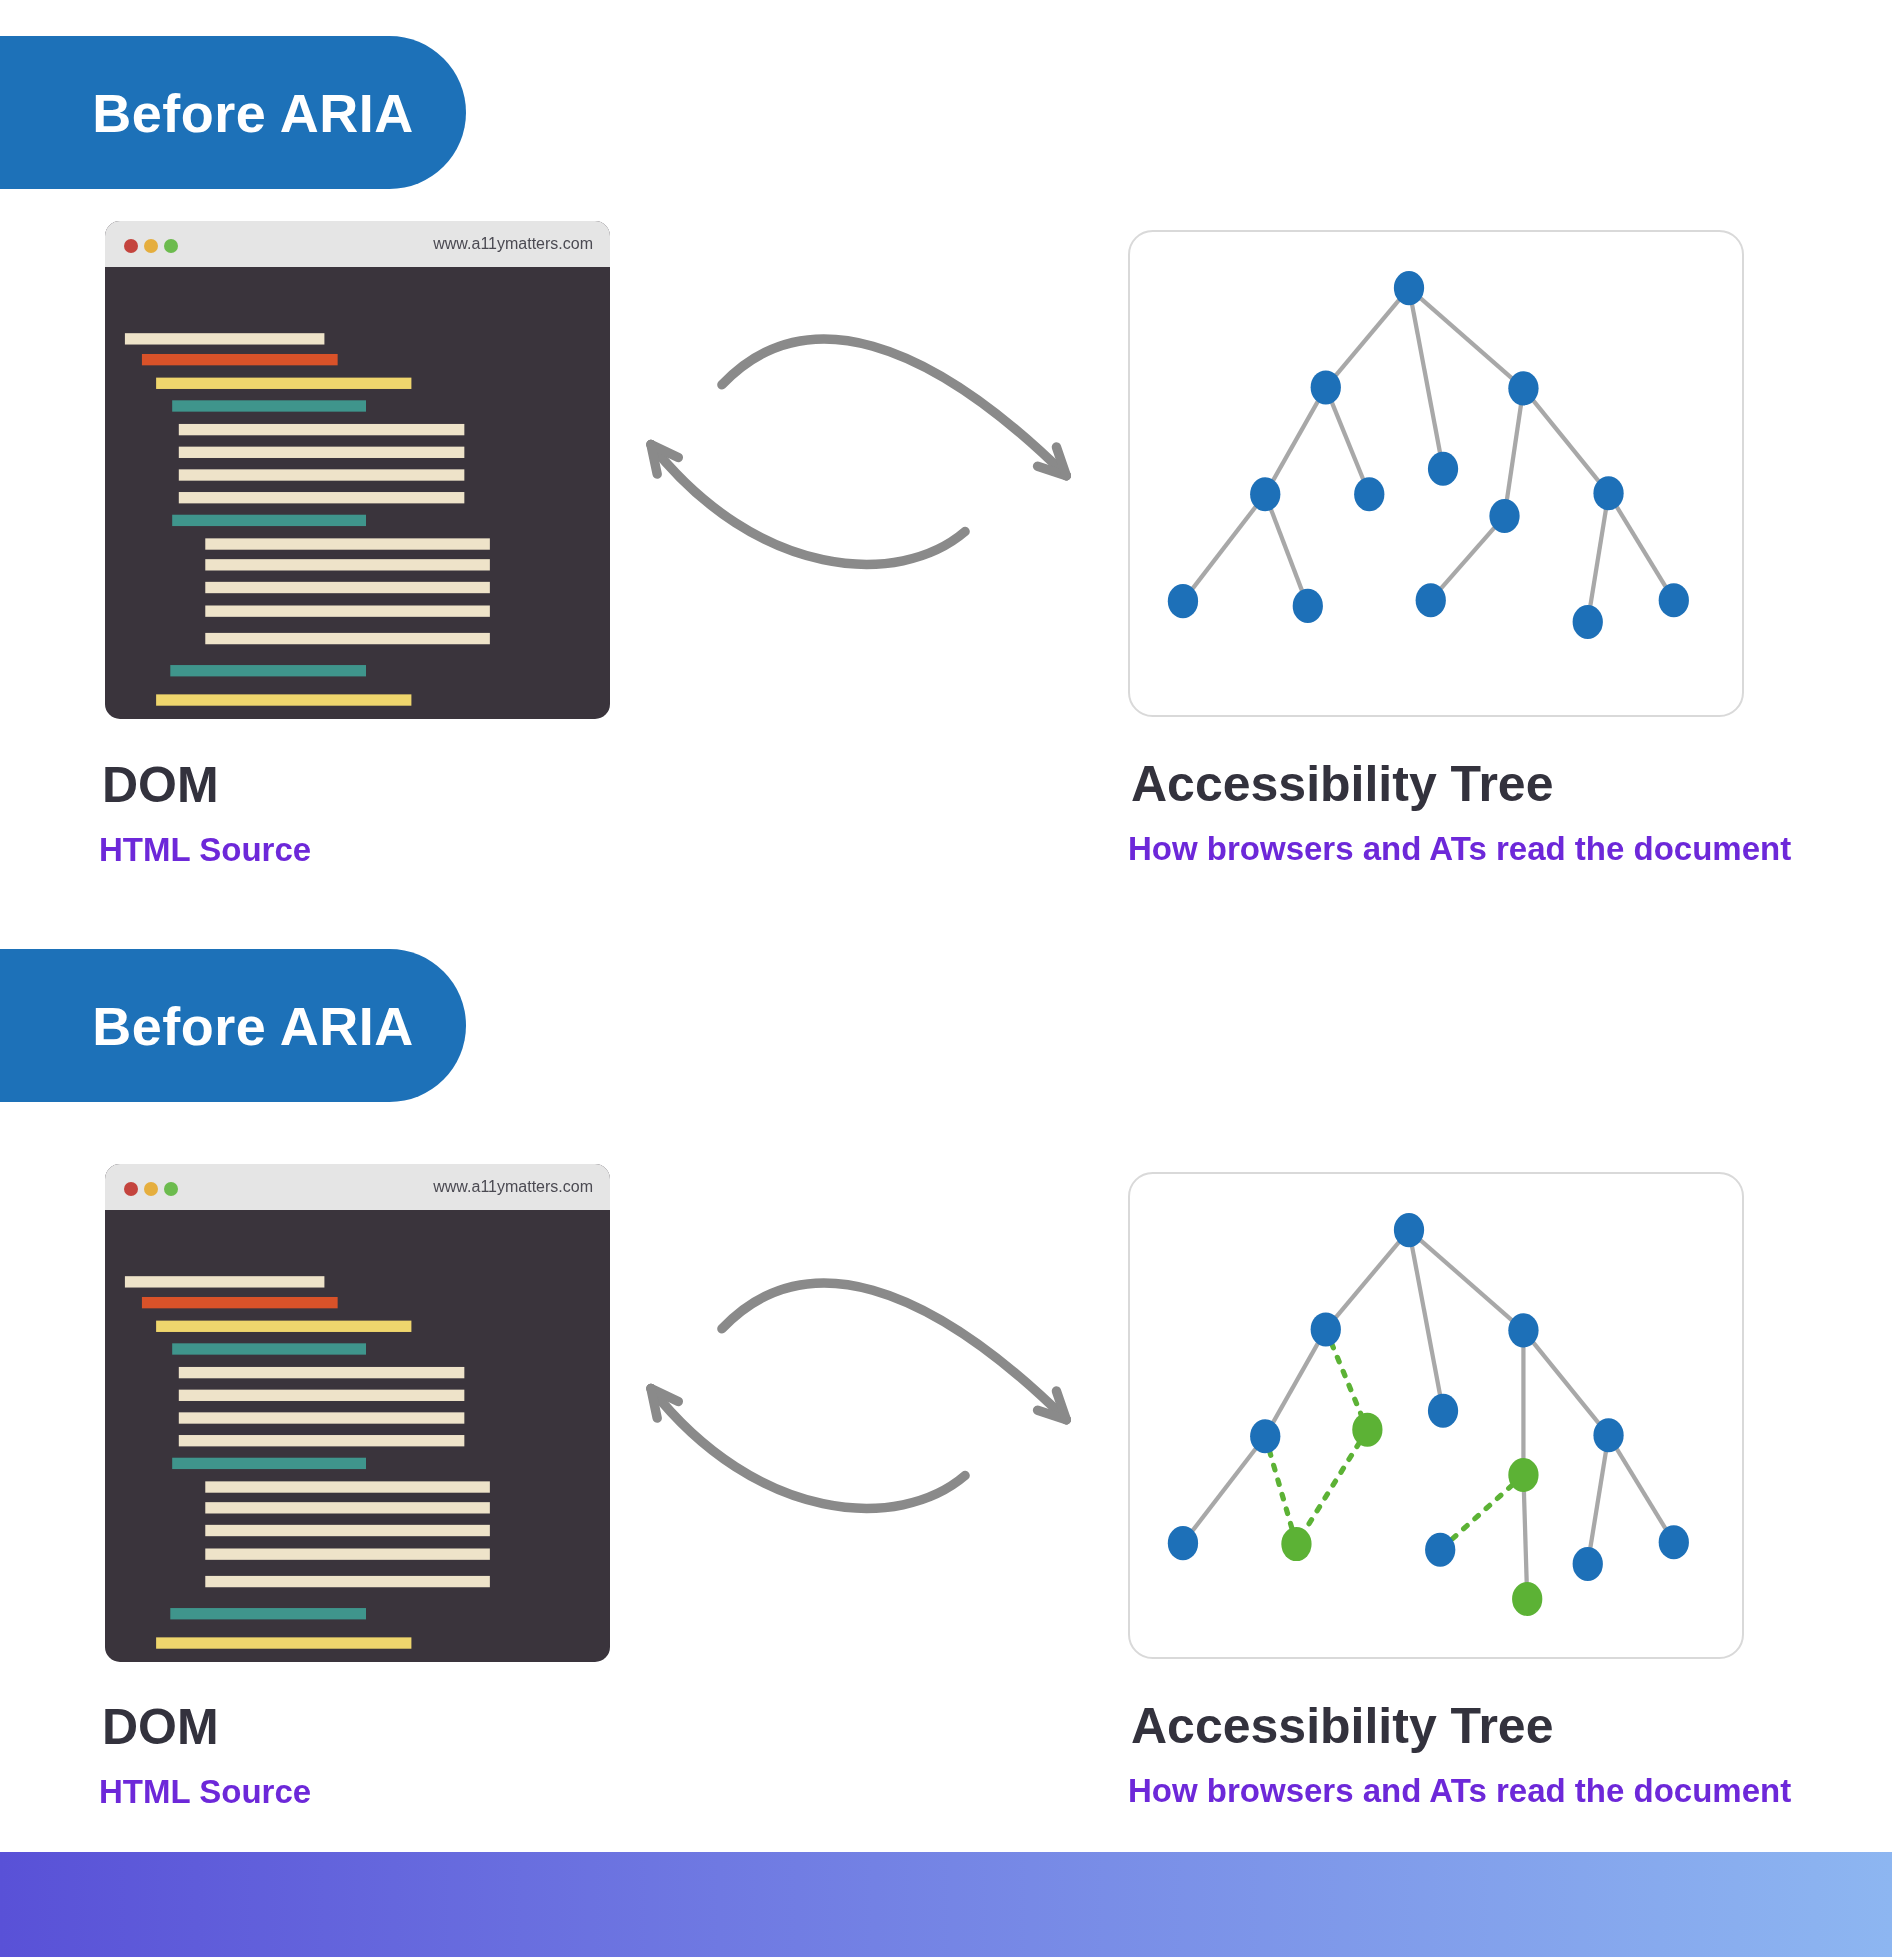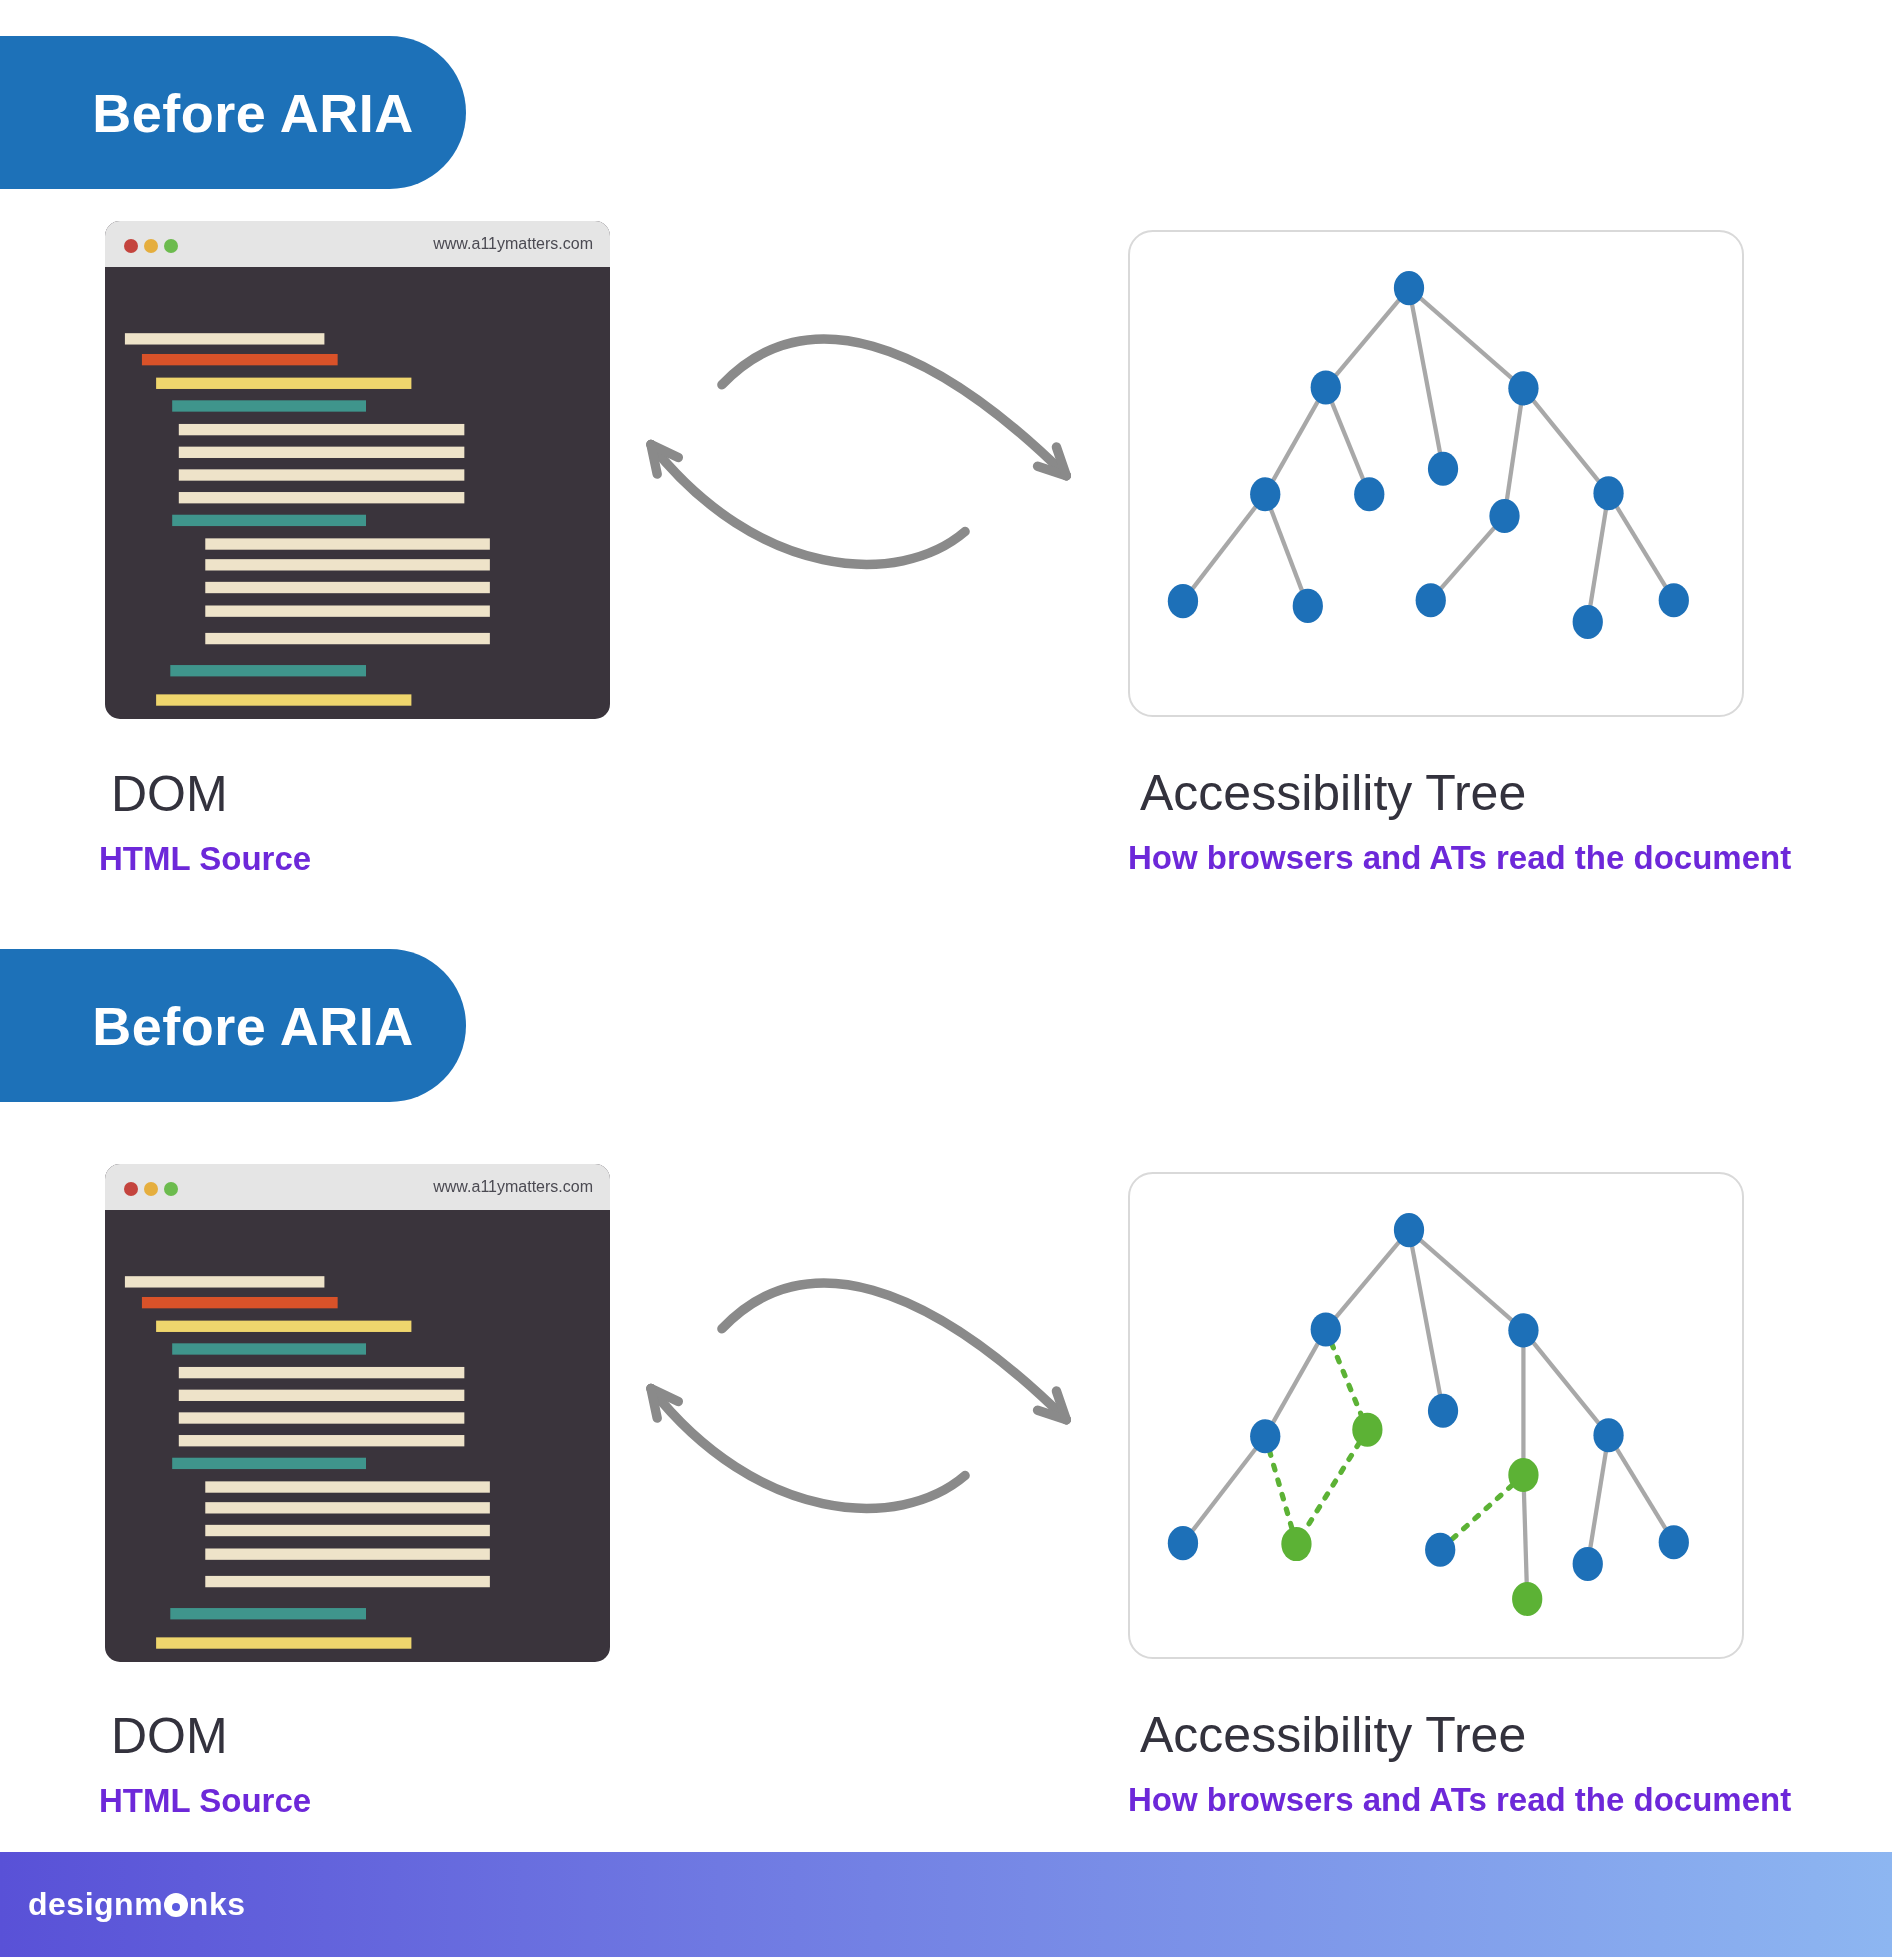--- a/index.html
+++ b/index.html
@@ -41,21 +41,21 @@
   
   .treepanel{
     position:absolute;left:1128px;width:616px;height:487px;
     background:#ffffff;border:2.8px solid #d9d9d9;border-radius:24.6px;
     box-sizing:border-box;
   }
   .tree-svg{position:absolute;left:0;top:0;width:610px;height:482px;overflow:visible;}
 
   
   .caption{position:absolute;color:#33323d;}
-  .caption .cap-title{font-size:50px;font-weight:normal;line-height:1.0;margin:12px;}
+  .caption .cap-title{font-size:50px;font-weight:bold;line-height:1.0;margin:3px;}
   .caption .cap-sub{font-size:33px;font-weight:bold;color:#6d28d9;margin-top:21px;}
 
   
   .footer{
     position:absolute;left:0;top:1852px;width:1893px;height:105px;
     background:linear-gradient(90deg,#5951d7 0%,#6f79e2 38%,#8db6f1 100%);
   }
   .logo{
     position:absolute;left:28px;top:0;height:105px;display:flex;align-items:center;
     color:#ffffff;font-size:32px;font-weight:bold;letter-spacing:0.5px;
@@ -233,19 +233,14 @@
   <div class="cap-title">DOM</div>
   <div class="cap-sub">HTML Source</div>
 </div>
 
 <div class="caption" style="left:1128px;top:1698px;">
   <div class="cap-title">Accessibility Tree</div>
   <div class="cap-sub">How browsers and ATs read the document</div>
 </div>
 
 <div class="footer">
-  <div class="logo">
-    <span>designm</span>
-      <span class="monk-o"></span>
-      <span>nks</span>
-  </div>
 </div>
 
 
 </body></html>

